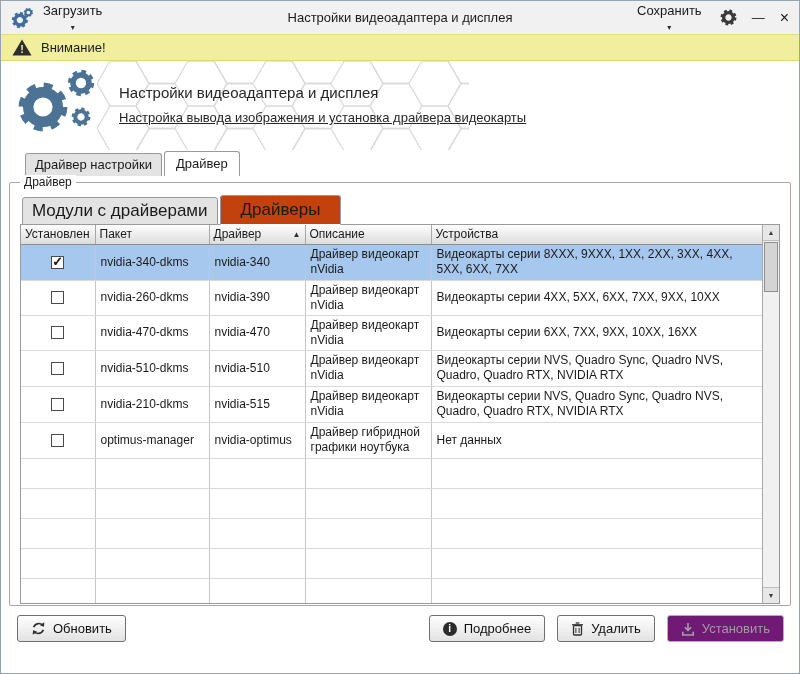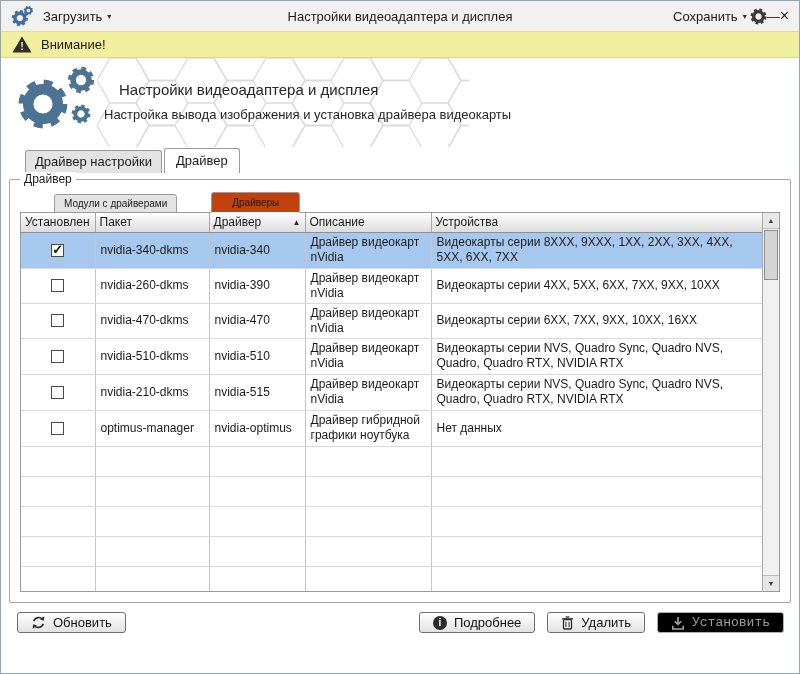--- a/index.html
+++ b/index.html
@@ -4,50 +4,50 @@
 <style>
   * { box-sizing: border-box; margin: 0; padding: 0; }
   html, body { width: 800px; height: 674px; }
   body { font-family: "Liberation Sans", sans-serif; color: #1a1a1a; background: #fff; overflow: hidden; }
 
   .window { width: 800px; height: 674px; border: 1px solid #93a5b4; background: #fff; display: flex; flex-direction: column; }
 
   
   .titlebar { flex: 0 0 30px; background: #f1f1f1; display: flex; align-items: center; padding: 0 10px; font-size: 13px; position: relative; }
   .tb-left { display: flex; align-items: center; gap: 7px; z-index: 1; }
-  .menu-btn { display: inline-flex; align-items: center; gap: 5px; background: none; border: none; font: inherit; color: #1a1a1a; cursor: default; padding: 2px 3px; }
+  .menu-btn { display: inline-flex; align-items: center; gap: 5px; background: none; border: none; font: inherit; color: #1a1a1a; cursor: default; padding: 2px 3px; flex-direction: column; }
   .caret { font-size: 8px; color: #2e2e2e; }
   .tb-title { position: absolute; left: 0; right: 0; text-align: center; color: #1a1a1a; pointer-events: none; }
-  .tb-right { margin-left: auto; display: flex; align-items: center; z-index: 1; }
+  .tb-right { margin-left: auto; display: flex; align-items: center; gap: 15px; z-index: 1; }
   .tb-min { font-size: 13px; cursor: default; line-height: 1; }
   .tb-close { font-size: 16px; cursor: default; line-height: 1; }
 
   
   .warnbar { flex: 0 0 27px; background: #f1ee9d; border-top: 1px solid #e3df86; border-bottom: 1px solid #dcd87e; display: flex; align-items: center; gap: 9px; padding: 0 11px; font-size: 13px; }
 
   
   .header { flex: 0 0 89px; position: relative; background: #fff; overflow: hidden; }
   .hexes { position: absolute; left: 96px; top: 0; }
   .gearwrap { position: absolute; left: 14px; top: 6px; width: 96px; height: 80px; }
   .gear-big { position: absolute; left: 2px; top: 14px; }
   .gear-med { position: absolute; left: 52px; top: 2px; }
   .gear-sm  { position: absolute; left: 56px; top: 40px; }
   .header-title { position: absolute; left: 118px; top: 23px; font-size: 15px; z-index: 1; color: #262626; }
-  .header-sub   { position: absolute; left: 103px; top: 49px; font-size: 13px; z-index: 1; color: #262626; }
+  .header-sub   { position: absolute; left: 118px; top: 49px; font-size: 13px; z-index: 1; color: #262626; text-decoration: underline; }
 
   
   .tabbar { flex: 0 0 26px; display: flex; align-items: flex-end; padding-left: 24px; gap: 2px; }
   .tab { font-size: 13px; padding: 3px 9px 4px; background: #e3e3e3; border: 1px solid #9a9a9a; border-bottom: none; border-radius: 3px 3px 0 0; cursor: default; }
   .tab.selected { background: #fff; padding: 4px 11px 5px; }
 
   
   .groupbox { margin: 6px 8px 0; border: 1px solid #a6a6a6; border-radius: 2px; position: relative; height: 424px; background: #fff; }
   .group-label { position: absolute; top: -8px; left: 10px; background: #fff; padding: 0 4px; font-size: 12px; }
   .subtabbar { display: flex; gap: 2px; padding-left: 12px; margin-top: 12px; align-items: flex-end; position: relative; z-index: 2; }
-  .subtab { font-size: 10px; padding: 3px 9px; background: #e3e3e3; border: 1px solid #9a9a9a; border-radius: 3px 3px 0 0; margin-bottom: -1px; cursor: default; margin-left: 32px; }
+  .subtab { font-size: 17px; padding: 3px 9px; background: #e3e3e3; border: 1px solid #9a9a9a; border-radius: 3px 3px 0 0; margin-bottom: -1px; cursor: default; }
   .subtab.selected { background: #c2410c; border-bottom: 1px solid #fff; padding: 4px 20px; }
 
   
   .tablewrap { margin: 0 10px; border: 1px solid #9a9a9a; height: 380px; position: relative; background: #fff; overflow: hidden; }
   table { border-collapse: collapse; table-layout: fixed; width: 743px; }
   th { height: 19px; background: linear-gradient(#fdfdfd, #dcdcdc); border-right: 1px solid #a8a8a8; border-bottom: 1px solid #8f8f8f; font-weight: normal; font-size: 12px; text-align: left; padding: 1px 4px; white-space: nowrap; overflow: hidden; }
   th .sort { float: right; font-size: 8px; color: #2e2e2e; margin-top: 3px; }
   td { font-size: 12px; padding: 2px 5px; border-right: 1px solid #c6c6c6; border-bottom: 1px solid #dadada; vertical-align: middle; line-height: 1.25; }
   td.cb { text-align: center; }
   tr.selected td { background: #a7c8ee; }
@@ -57,23 +57,23 @@
   .checkbox.checked .mark { display: block; }
 
   
   .vscroll { position: absolute; top: 0; right: 0; bottom: 0; width: 17px; background: #f1f1f1; border-left: 1px solid #a8a8a8; display: flex; flex-direction: column; }
   .sb-btn { flex: 0 0 16px; display: flex; align-items: center; justify-content: center; font-size: 7px; color: #3d3d3d; background: #e7e7e7; border-bottom: 1px solid #bdbdbd; cursor: default; }
   .sb-btn.bottom { margin-top: auto; border-top: 1px solid #bdbdbd; border-bottom: none; }
   .sb-thumb { margin: 1px; height: 50px; background: #d4d4d4; border: 1px solid #8f8f8f; }
 
   
   .buttonbar { display: flex; align-items: center; margin: 9px 15px 0 16px; }
-  .btn { display: inline-flex; align-items: center; gap: 7px; height: 21px; padding: 0 13px; font-size: 13px; border: 1px solid #6f6f6f; border-radius: 3px; background: linear-gradient(#ffffff, #e2e2e2); color: #111; cursor: default; }
+  .btn { display: inline-flex; align-items: center; gap: 7px; height: 27px; padding: 0 13px; font-size: 13px; border: 1px solid #6f6f6f; border-radius: 3px; background: linear-gradient(#ffffff, #e2e2e2); color: #111; cursor: default; }
   .btn-group-right { margin-left: auto; display: flex; gap: 12px; }
-  .btn.disabled { color: #9e9e9e; border-color: #b2b2b2; background: #000000; font-family: Liberation Mono, monospace; }
+  .btn.disabled { color: #9e9e9e; border-color: #b2b2b2; background: #701a75; }
   .info-circle { width: 14px; height: 14px; border-radius: 50%; background: #2b2b2b; color: #fff; font-size: 10px; font-weight: bold; display: inline-flex; align-items: center; justify-content: center; }
 </style>
 </head>
 <body>
 
 <svg width="0" height="0" style="position:absolute" aria-hidden="true">
   <defs>
     <g id="gear" fill="none" stroke="currentColor">
       <circle r="10" stroke-width="4.4" stroke-dasharray="4.1 3.754"></circle>
       <circle r="7.4" stroke-width="5.2"></circle>

